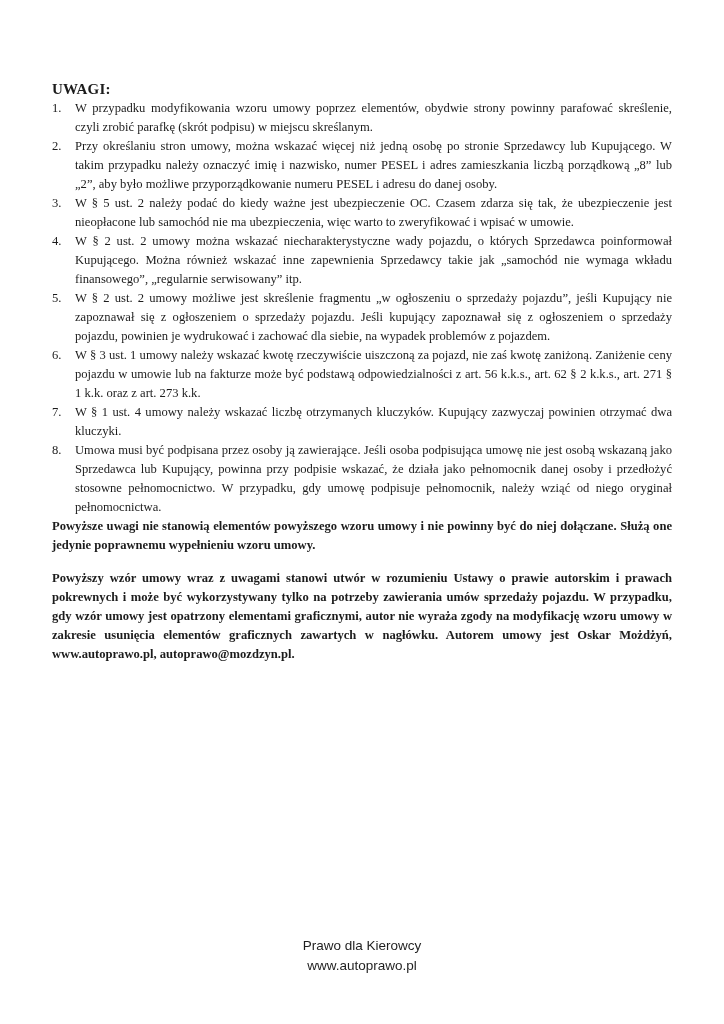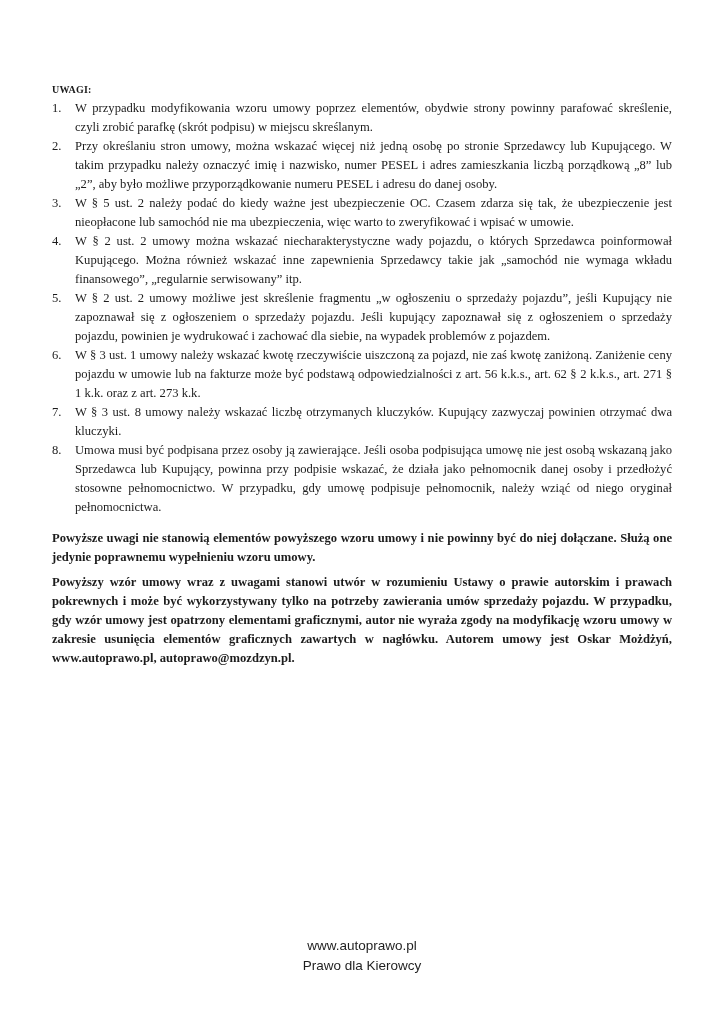--- a/index.html
+++ b/index.html
@@ -14,21 +14,21 @@
     overflow: hidden;
     margin: 0 auto;
   }
   .content {
     position: absolute;
     left: 52px;
     right: 52px;
     top: 80px;
   }
   .doc-heading {
-    font-size: 10px;
+    font-size: 15px;
     line-height: 19px;
     font-weight: bold;
     letter-spacing: 0.2px;
   }
   .notes-list { margin: 0; }
   .note {
     display: flex;
     font-size: 12.6px;
     line-height: 19px;
   }
@@ -39,22 +39,22 @@
   .note-text {
     flex: 1;
     text-align: justify;
   }
   .disclaimer {
     font-weight: bold;
     font-size: 12.6px;
     line-height: 19px;
     text-align: justify;
   }
-  .disclaimer-usage { margin-top: 12px; }
-  .disclaimer-copyright { margin-top: 6px; }
+  .disclaimer-usage { margin-top: 0; }
+  .disclaimer-copyright { margin-top: 14px; }
   .footer {
     position: absolute;
     left: 0;
     right: 0;
     top: 936px;
     text-align: center;
     font-family: "Liberation Sans", sans-serif;
     font-size: 13.5px;
     line-height: 20px;
     color: #1f1f1f;
@@ -88,31 +88,31 @@
       <div class="note">
         <span class="note-num">5.</span>
         <span class="note-text">W § 2 ust. 2 umowy możliwe jest skreślenie fragmentu „w ogłoszeniu o sprzedaży pojazdu”, jeśli Kupujący nie zapoznawał się z ogłoszeniem o sprzedaży pojazdu. Jeśli kupujący zapoznawał się z ogłoszeniem o sprzedaży pojazdu, powinien je wydrukować i zachować dla siebie, na wypadek problemów z pojazdem.</span>
       </div>
       <div class="note">
         <span class="note-num">6.</span>
         <span class="note-text">W § 3 ust. 1 umowy należy wskazać kwotę rzeczywiście uiszczoną za pojazd, nie zaś kwotę zaniżoną. Zaniżenie ceny pojazdu w umowie lub na fakturze może być podstawą odpowiedzialności z art. 56 k.k.s., art. 62 § 2 k.k.s., art. 271 § 1 k.k. oraz z art. 273 k.k.</span>
       </div>
       <div class="note">
         <span class="note-num">7.</span>
-        <span class="note-text">W § 3 ust. 8 umowy należy wskazać liczbę otrzymanych kluczyków. Kupujący zazwyczaj powinien otrzymać dwa kluczyki.</span>
+        <span class="note-text">W § 1 ust. 4 umowy należy wskazać liczbę otrzymanych kluczyków. Kupujący zazwyczaj powinien otrzymać dwa kluczyki.</span>
       </div>
       <div class="note">
         <span class="note-num">8.</span>
         <span class="note-text">Umowa musi być podpisana przez osoby ją zawierające. Jeśli osoba podpisująca umowę nie jest osobą wskazaną jako Sprzedawca lub Kupujący, powinna przy podpisie wskazać, że działa jako pełnomocnik danej osoby i przedłożyć stosowne pełnomocnictwo. W przypadku, gdy umowę podpisuje pełnomocnik, należy wziąć od niego oryginał pełnomocnictwa.</span>
       </div>
     </div>
 
     <p class="disclaimer disclaimer-usage">Powyższe uwagi nie stanowią elementów powyższego wzoru umowy i nie powinny być do niej dołączane.  Służą one jedynie poprawnemu wypełnieniu wzoru umowy.</p>
 
     <p class="disclaimer disclaimer-copyright">Powyższy wzór umowy wraz z uwagami stanowi utwór w rozumieniu Ustawy o prawie autorskim i prawach pokrewnych i może być wykorzystywany tylko na potrzeby zawierania umów sprzedaży pojazdu. W przypadku, gdy wzór umowy jest opatrzony elementami graficznymi, autor nie wyraża zgody na modyfikację wzoru umowy w zakresie usunięcia elementów graficznych zawartych w nagłówku. Autorem umowy jest Oskar Możdżyń, www.autoprawo.pl, autoprawo@mozdzyn.pl.</p>
 
   </div>
 
   <div class="footer">
+    <div>Prawo dla Kierowcy</div>
     <div>www.autoprawo.pl</div>
-    <div>Prawo dla Kierowcy</div>
   </div>
 </div>
 
 </body></html>

